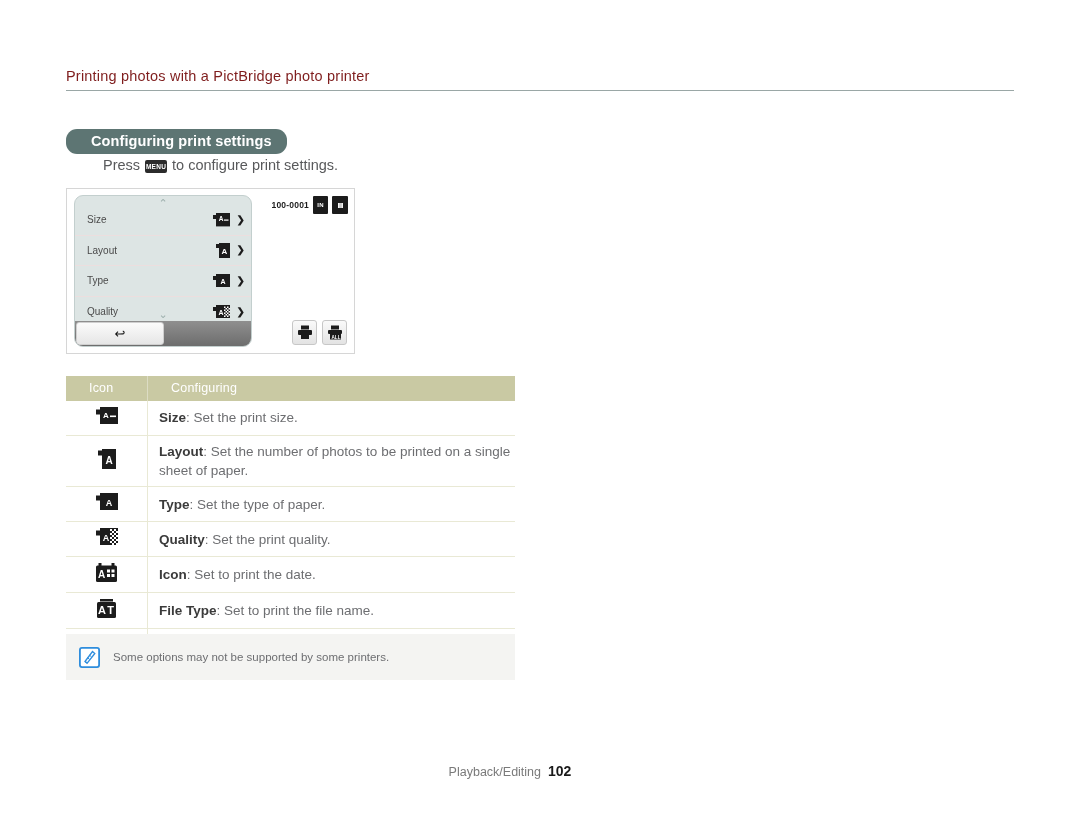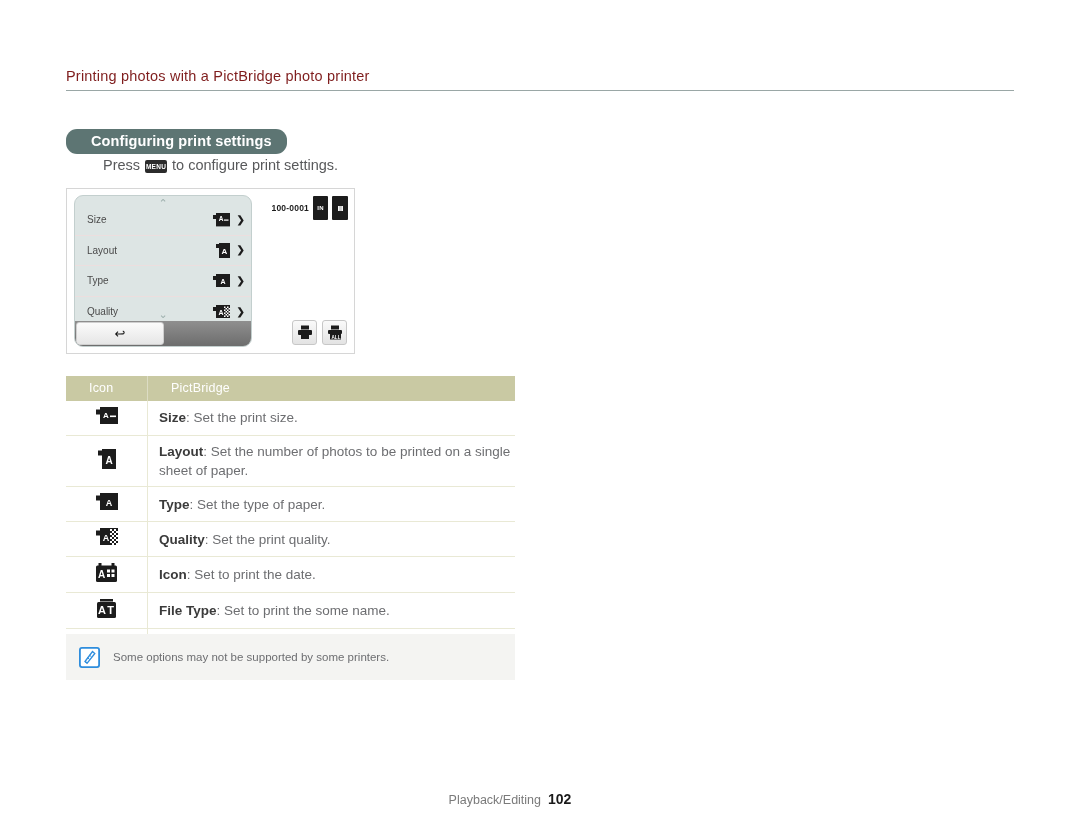--- a/index.html
+++ b/index.html
@@ -177,21 +177,21 @@
     letter-spacing: .2px;
   }
   .mini-card, .mini-batt {
     display: inline-flex;
     align-items: center;
     justify-content: center;
     background: #1c1c1c;
     color: #fff;
     font-size: 6px;
     font-weight: bold;
-    height: 24px;
+    height: 18px;
     border-radius: 1px;
   }
   .mini-card { width: 15px; }
   .mini-batt { width: 16px; letter-spacing: -1px; font-size: 8px; }
   .cam-printbtns {
     position: absolute;
     right: 7px;
     bottom: 8px;
     display: flex;
     gap: 5px;
@@ -275,21 +275,20 @@
 
   
   .footer {
     position: absolute;
     left: 0;
     top: 763px;
     width: 1020px;
     text-align: center;
     font-size: 12.5px;
     color: #7a7a7a;
-    margin-top: 28px;
   }
   .footer .pg {
     color: #1a1a1a;
     font-weight: bold;
     font-size: 14px;
     margin-left: 7px;
   }
 </style>
 </head>
 <body>
@@ -413,21 +412,21 @@
         <text x="9" y="13.6" font-family="Liberation Sans, sans-serif" font-size="4.6" font-weight="bold" fill="#ffffff" text-anchor="middle">ALL</text>
       </svg>
     </div>
   </div>
 </div>
 
 <table class="icon-table">
   <thead>
     <tr>
       <th class="th-icon">Icon</th>
-      <th>PictBridge</th>
+      <th>Configuring</th>
     </tr>
   </thead>
   <tbody>
 
     <tr>
       <td class="c-icon">
         <span class="pg-icon">
           <svg width="22" height="18" viewBox="0 0 22 18">
             <rect x="4" y="0" width="18" height="14" fill="#1c1c1c"></rect>
             <rect x="0" y="2.5" width="5" height="5" fill="#1c1c1c"></rect>
@@ -532,21 +531,21 @@
         <span class="pg-icon">
           <svg width="19" height="19" viewBox="0 0 19 19">
             <rect x="3" y="0" width="13" height="2.5" fill="#1c1c1c"></rect>
             <rect x="0" y="3" width="19" height="16" rx="1.5" fill="#1c1c1c"></rect>
             <text x="5" y="15" font-family="Liberation Sans, sans-serif" font-size="11" font-weight="bold" fill="#ffffff" text-anchor="middle">A</text>
             <text x="13.5" y="15" font-family="Liberation Sans, sans-serif" font-size="11" font-weight="bold" fill="#ffffff" text-anchor="middle">T</text>
           </svg>
         </span>
       </td>
       <td class="c-desc">
-        <b>File Type</b><span>: Set to print the some name.</span>
+        <b>File Type</b><span>: Set to print the file name.</span>
       </td>
     </tr>
 
     <tr>
       <td class="c-icon">
         <span class="pg-icon">
           <svg width="22" height="19" viewBox="0 0 22 19">
             <path d="M2.5 9 C3.5 2.5, 16 1.5, 20 6.5 L17.5 7.8 C13.5 4.2, 6.5 5.2, 5.5 9.5 Z" fill="#1c1c1c"></path>
             <path d="M2.2 5.2 L6.6 9.2 L1.2 10.6 Z" fill="#1c1c1c"></path>
             <text x="12" y="18.5" font-family="Liberation Sans, sans-serif" font-size="11" font-weight="bold" fill="#1c1c1c" text-anchor="middle">no</text>

